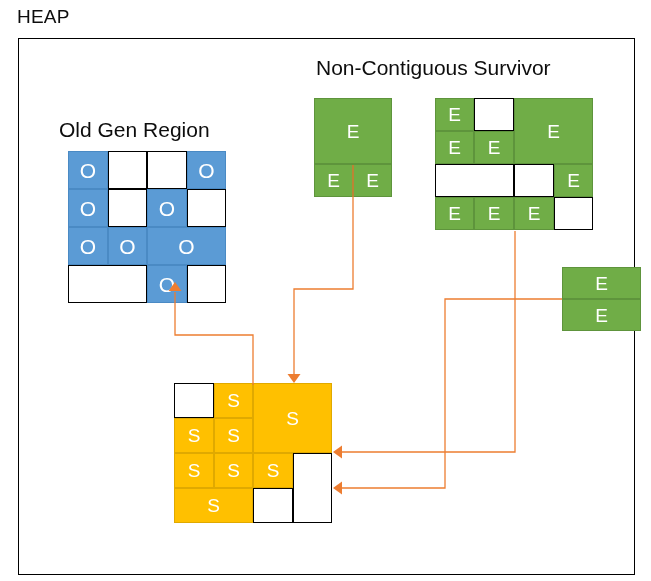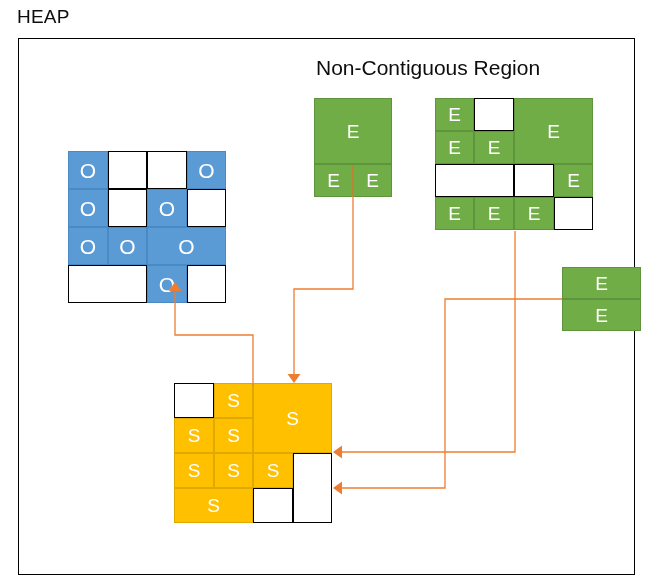--- a/index.html
+++ b/index.html
@@ -38,21 +38,22 @@
           pointer-events:none;overflow:visible;}
 </style>
 </head>
 <body>
 
 <div id="stage">
 
   <div class="heap-title">HEAP</div>
   <div class="heap-box"></div>
 
-  <div class="caption" id="cap-noncontig">Non-Contiguous Region</div>
+  <div class="caption" id="cap-oldgen">Old Gen Region</div>
+  <div class="caption" id="cap-noncontig">Non-Contiguous Survivor</div>
 
   <div class="grid-wrap" id="grid-old_gen_region" style="left: 68px; top: 151px;">
       <div class="cell blue" style="left: 0px; top: 0px; width: 40px; height: 38px;">
         <span class="glyph">O</span>
       </div>
       <div class="cell empty-cell" style="left: 40px; top: 0px; width: 39px; height: 38px;"></div>
       <div class="cell empty-cell" style="left: 79px; top: 0px; width: 40px; height: 38px;"></div>
       <div class="cell blue" style="left: 119px; top: 0px; width: 39px; height: 38px;">
         <span class="glyph">O</span>
       </div>

